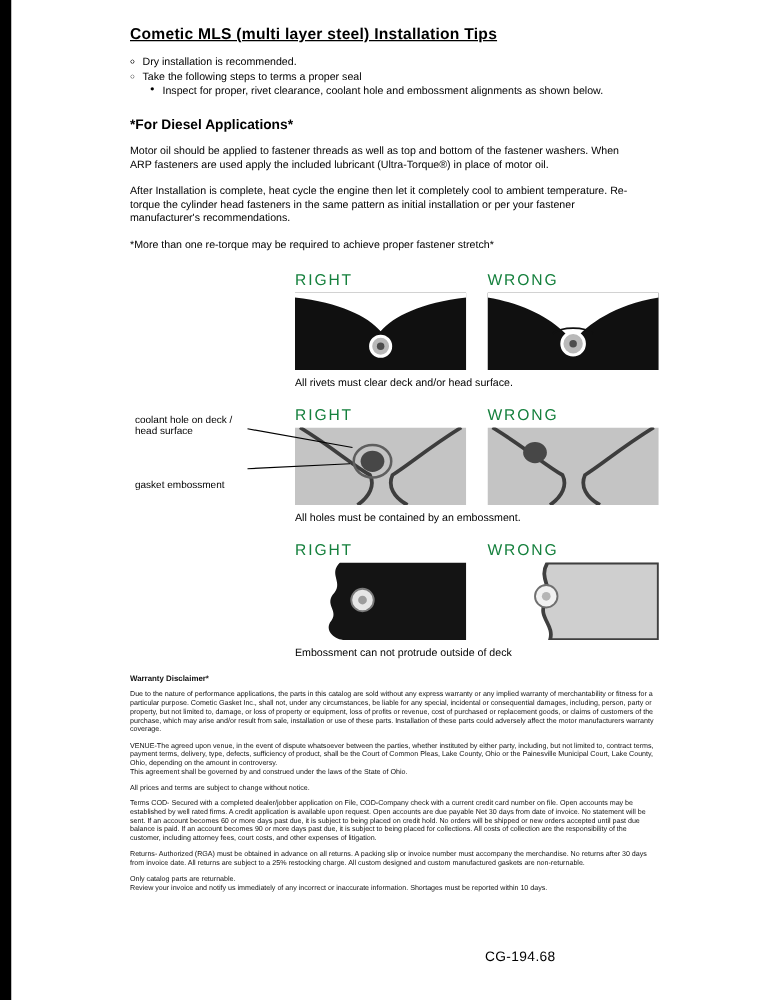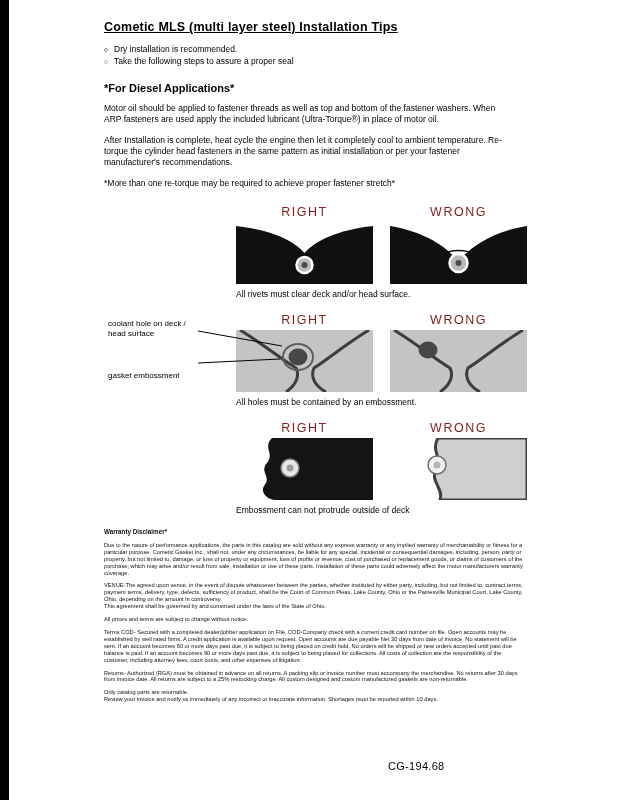--- a/index.html
+++ b/index.html
@@ -23,21 +23,21 @@
   ul.tips li.sub { margin-left:16px; }
   ul.tips li.sub .bullet { font-size:6px; }
 
   .diesel-heading { font-size:11px; font-weight:bold; margin:15px 0 9px 0; }
   .para { font-size:8.5px; line-height:11px; margin:0 0 10px 0; width:402px; }
   .note { font-size:8.5px; line-height:11px; margin:2px 0 0 0; width:402px; }
 
   .figures { margin-top:16px; margin-left:132px; width:291px; }
   .fig-row { position:relative; margin-bottom:14px; }
   .fig-headers { display:flex; gap:17px; }
-  .fig-headers .hdr { width:137px; text-align:center; font-size:12.5px; letter-spacing:1.5px; color:#7f1d1d; }
+  .fig-headers .hdr { width:137px; font-size:12.5px; letter-spacing:1.5px; color:#15803d; }
   .fig-panels { display:flex; gap:17px; margin-top:3px; }
   .panel { width:137px; height:62px; }
   .panel svg { display:block; width:100%; height:100%; }
   .fig-caption { font-size:8.5px; margin-top:5px; line-height:10px; }
 
   .fig-label { position:absolute; font-size:8px; line-height:9.5px; text-align:left; }
   .label-coolant { left:-128px; top:6px; width:88px; }
   .label-emboss  { left:-128px; top:58px; width:92px; }
   .pointer-svg { position:absolute; left:-40px; top:0; width:90px; height:70px; pointer-events:none; }
 
@@ -61,21 +61,25 @@
     <ul class="tips">
       <li>
         <span class="bullet">○</span>
       </li>
       <li>
         <span class="bullet">○</span>
         <span>Dry installation is recommended.</span>
       </li>
       <li>
         <span class="bullet">○</span>
-        <span>Take the following steps to assure a proper seal</span>
+        <span>Take the following steps to terms a proper seal</span>
+      </li>
+      <li class="sub">
+        <span class="bullet">●</span>
+        <span>Inspect for proper, rivet clearance, coolant hole and embossment alignments as shown below.</span>
       </li>
     </ul>
 
     <h2 class="diesel-heading">*For Diesel Applications*</h2>
     <p class="para">Motor oil should be applied to fastener threads as well as top and bottom of the fastener washers. When ARP fasteners are used apply the included lubricant (Ultra-Torque®) in place of motor oil.</p>
     <p class="para">After Installation is complete, heat cycle the engine then let it completely cool to ambient temperature. Re-torque the cylinder head fasteners in the same pattern as initial installation or per your fastener manufacturer's recommendations.</p>
     <p class="note">*More than one re-torque may be required to achieve proper fastener stretch*</p>
 
     <div class="figures">
 

